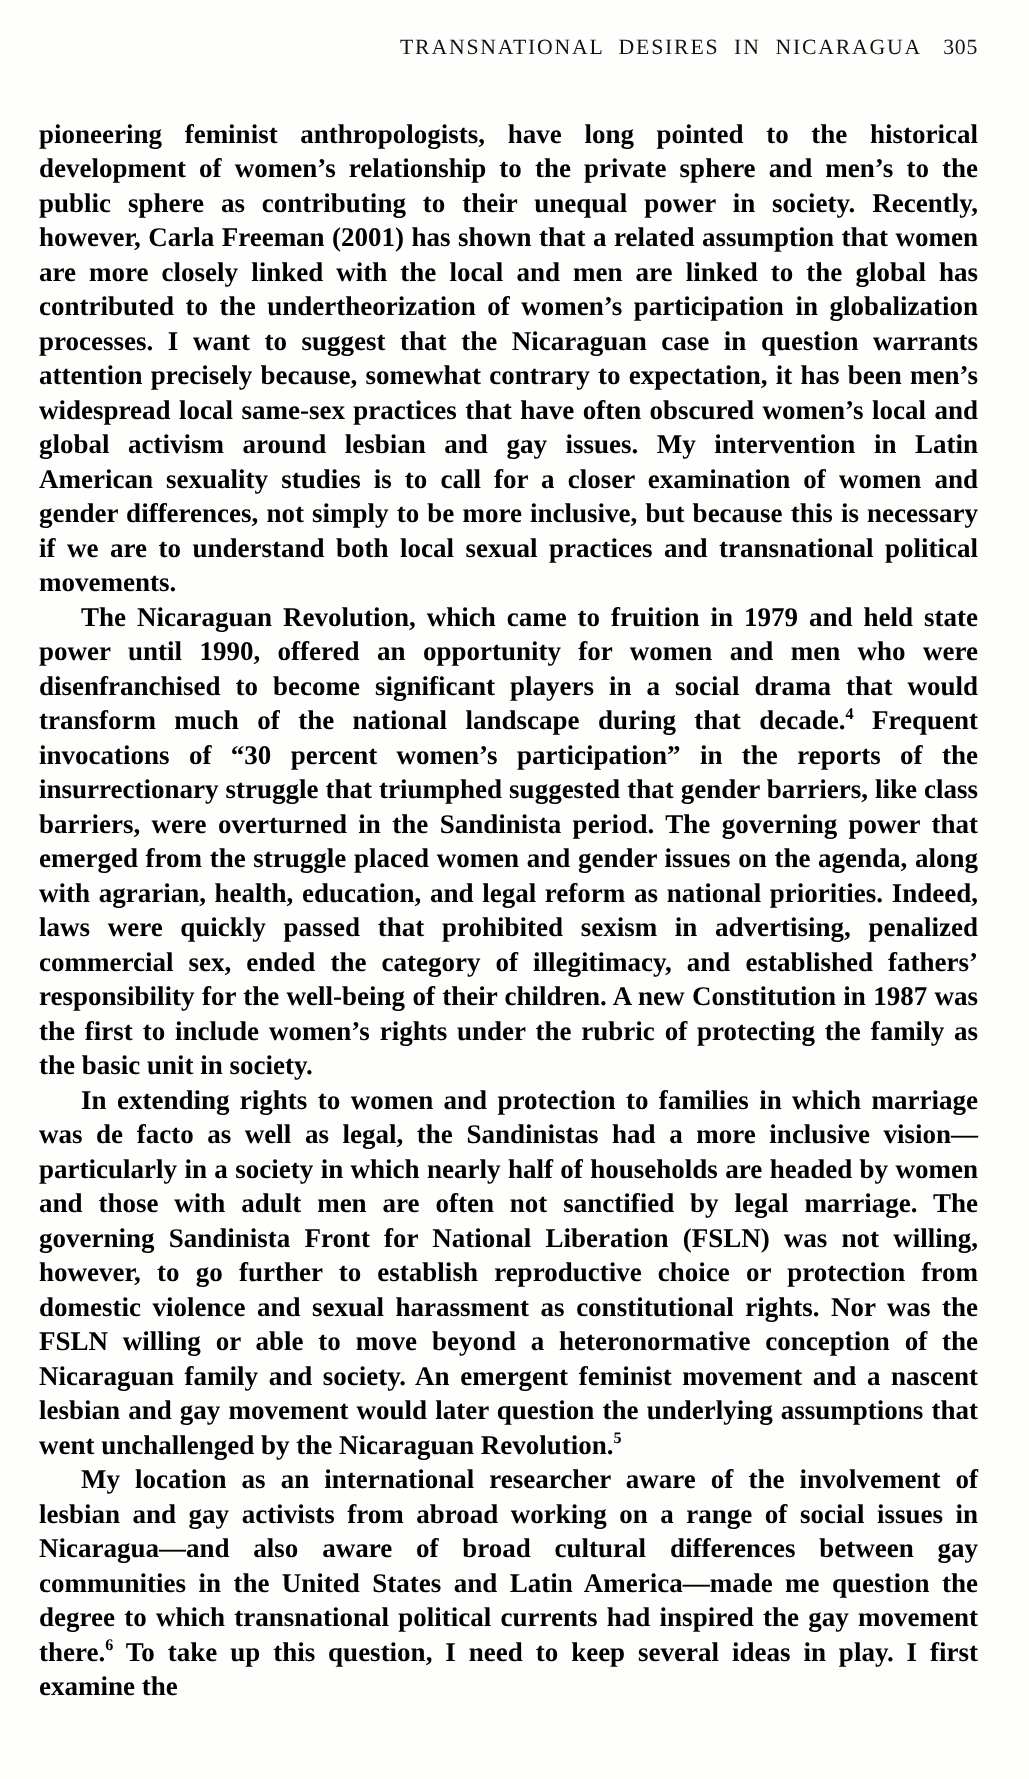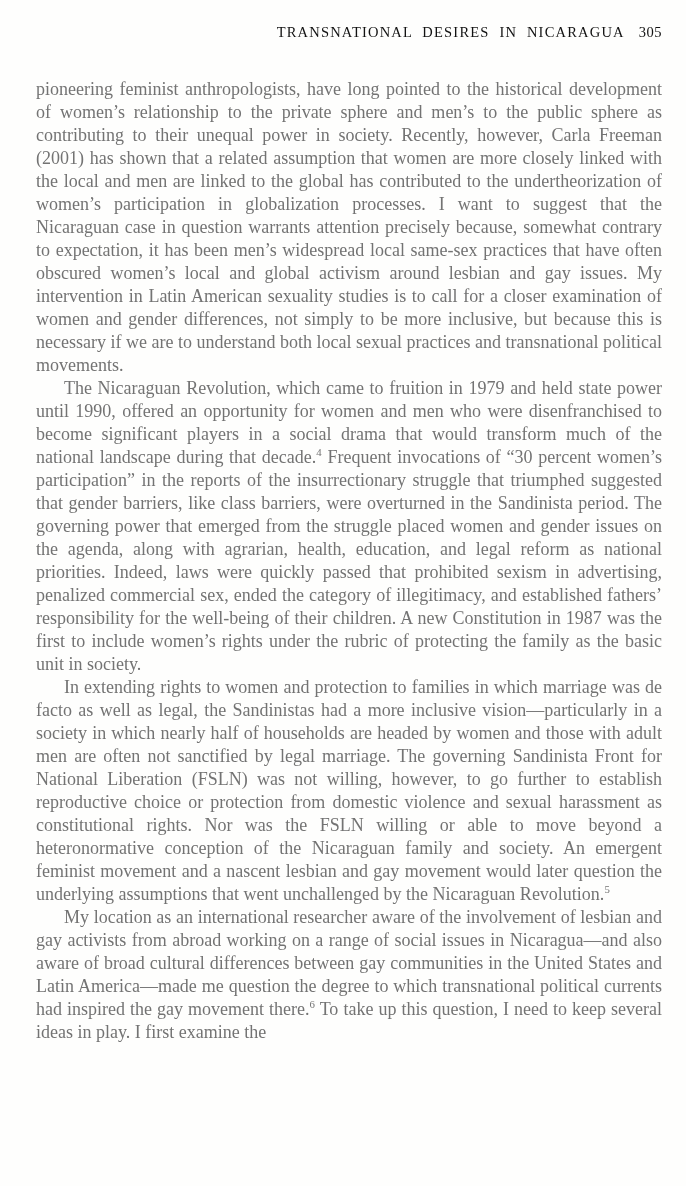--- a/index.html
+++ b/index.html
@@ -11,42 +11,43 @@
     position: relative;
     width: 686px;
     height: 1186px;
     background: #fefefd;
     color: #151515;
     overflow: hidden;
     font-family: "Liberation Serif", "DejaVu Serif", serif;
   }
   .content {
     position: absolute;
-    left: 36px;
+    left: 26px;
     top: 24px;
     width: 626px;
   }
   .running-head {
     text-align: right;
     font-size: 14.5px;
     letter-spacing: 1.2px;
     word-spacing: 5px;
     white-space: nowrap;
     color: #121212;
   }
   .running-head .page-num {
     margin-left: 14px;
     letter-spacing: 0.5px;
   }
   .body-text {
     margin-top: 37px;
     font-size: 18px;
     line-height: 23px;
     text-align: justify;
-    color: #737373;
+    color: #000000;
+    font-weight: bold;
   }
   .body-text p {
     margin: 0;
     padding: 0;
   }
   .body-text p.indent {
     text-indent: 28px;
   }
   .body-text sup {
     font-size: 0.6em;

